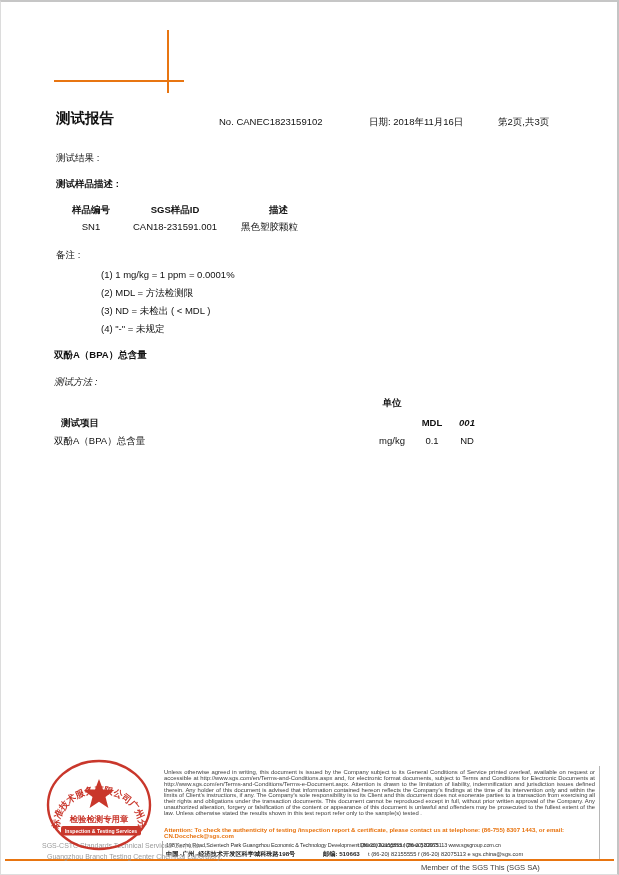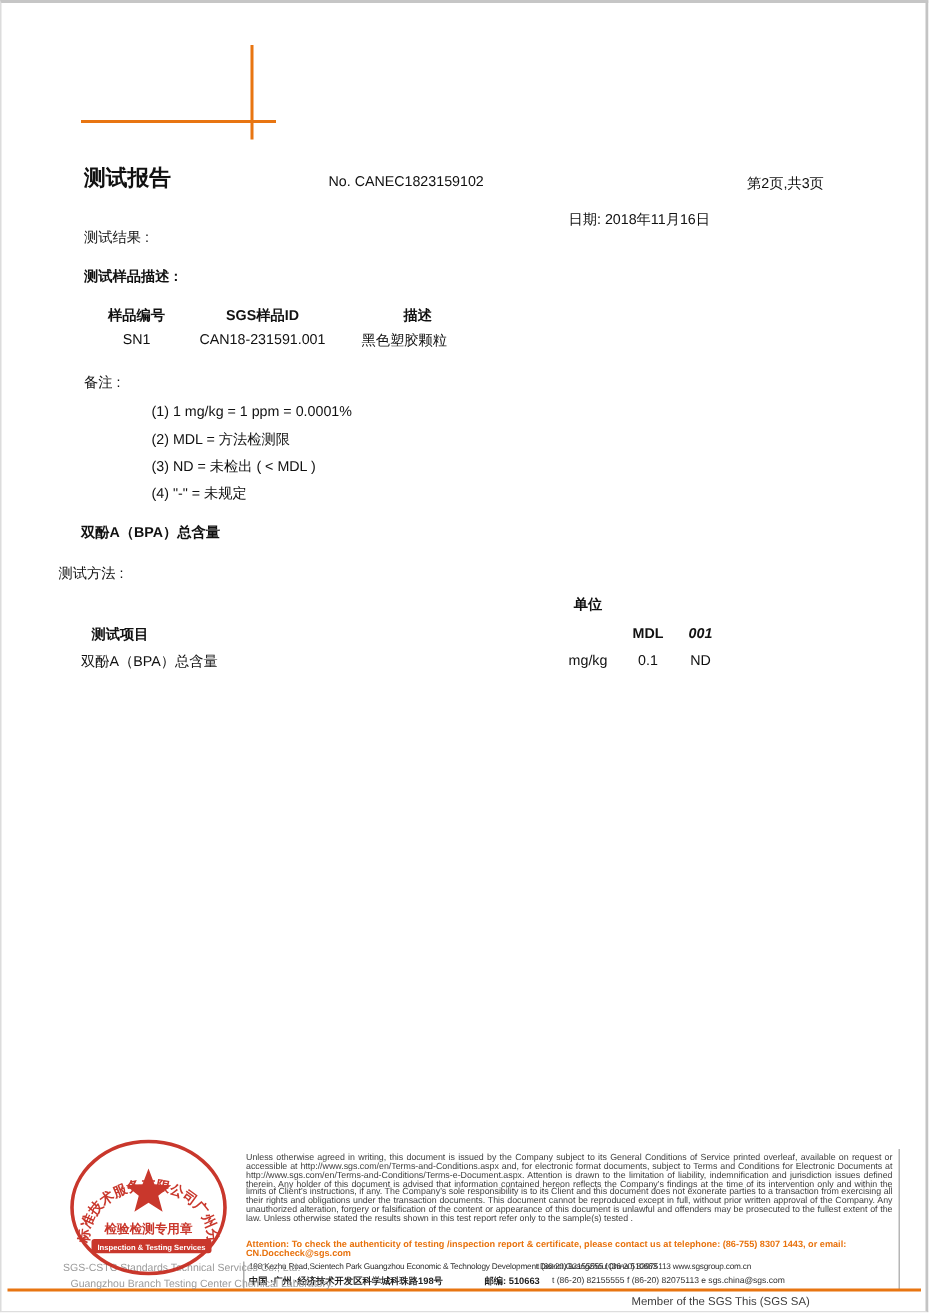--- a/index.html
+++ b/index.html
@@ -41,21 +41,21 @@
 </head>
 <body>
 
 <div class="page">
 
   <div class="abs rule-h" style="left:53px;top:78px;width:130px;"></div>
   <div class="abs rule-v" style="left:166px;top:28px;height:63px;"></div>
 
   <div class="abs doc-title" style="left:55px;top:107px;">测试报告</div>
   <div class="abs hdr-small" style="left:218px;top:114px;">No. CANEC1823159102</div>
-  <div class="abs hdr-small" style="left:378px;top:114px;margin-top:24px;">日期: 2018年11月16日</div>
+  <div class="abs hdr-small" style="left:368px;top:114px;">日期: 2018年11月16日</div>
   <div class="abs hdr-small" style="left:497px;top:114px;text-align:right;">第2页,共3页</div>
 
   <div class="abs body-txt" style="left:55px;top:150px;">测试结果 :</div>
 
   <div class="abs body-txt bold u" style="left:55px;top:176px;">测试样品描述 :</div>
 
   <div class="abs body-txt bold col-c" style="left:58px;top:202px;width:64px;">样品编号</div>
   <div class="abs body-txt bold col-c" style="left:128px;top:202px;width:92px;">SGS样品ID</div>
   <div class="abs body-txt bold" style="left:240px;top:202px;margin-left:28px;">描述</div>
 
@@ -63,21 +63,21 @@
   <div class="abs body-txt col-c" style="left:128px;top:219px;width:92px;">CAN18-231591.001</div>
   <div class="abs body-txt" style="left:240px;top:219px;">黑色塑胶颗粒</div>
 
   <div class="abs body-txt" style="left:55px;top:247px;">备注 :</div>
   <div class="abs body-txt" style="left:100px;top:267px;">(1) 1 mg/kg = 1 ppm = 0.0001%</div>
   <div class="abs body-txt" style="left:100px;top:285px;">(2) MDL = 方法检测限</div>
   <div class="abs body-txt" style="left:100px;top:303px;">(3) ND = 未检出 ( &lt; MDL )</div>
   <div class="abs body-txt" style="left:100px;top:321px;">(4) "-" = 未规定</div>
 
   <div class="abs body-txt bold u" style="left:53px;top:347px;">双酚A（BPA）总含量</div>
-  <div class="abs body-txt" style="left:38px;top:374px;">测试方法 :</div>
+  <div class="abs body-txt" style="left:53px;top:374px;font-style:italic;">测试方法 :</div>
 
   <div class="abs body-txt bold u" style="left:60px;top:415px;">测试项目</div>
   <div class="abs body-txt bold u col-c" style="left:374px;top:395px;width:34px;">单位</div>
   <div class="abs body-txt bold u col-c" style="left:415px;top:415px;width:32px;">MDL</div>
   <div class="abs body-txt bold u it col-c" style="left:451px;top:415px;width:30px;">001</div>
 
   <div class="abs body-txt" style="left:53px;top:433px;">双酚A（BPA）总含量</div>
   <div class="abs body-txt col-c" style="left:374px;top:433px;width:34px;">mg/kg</div>
   <div class="abs body-txt col-c" style="left:415px;top:433px;width:32px;">0.1</div>
   <div class="abs body-txt col-c" style="left:451px;top:433px;width:30px;">ND</div>

